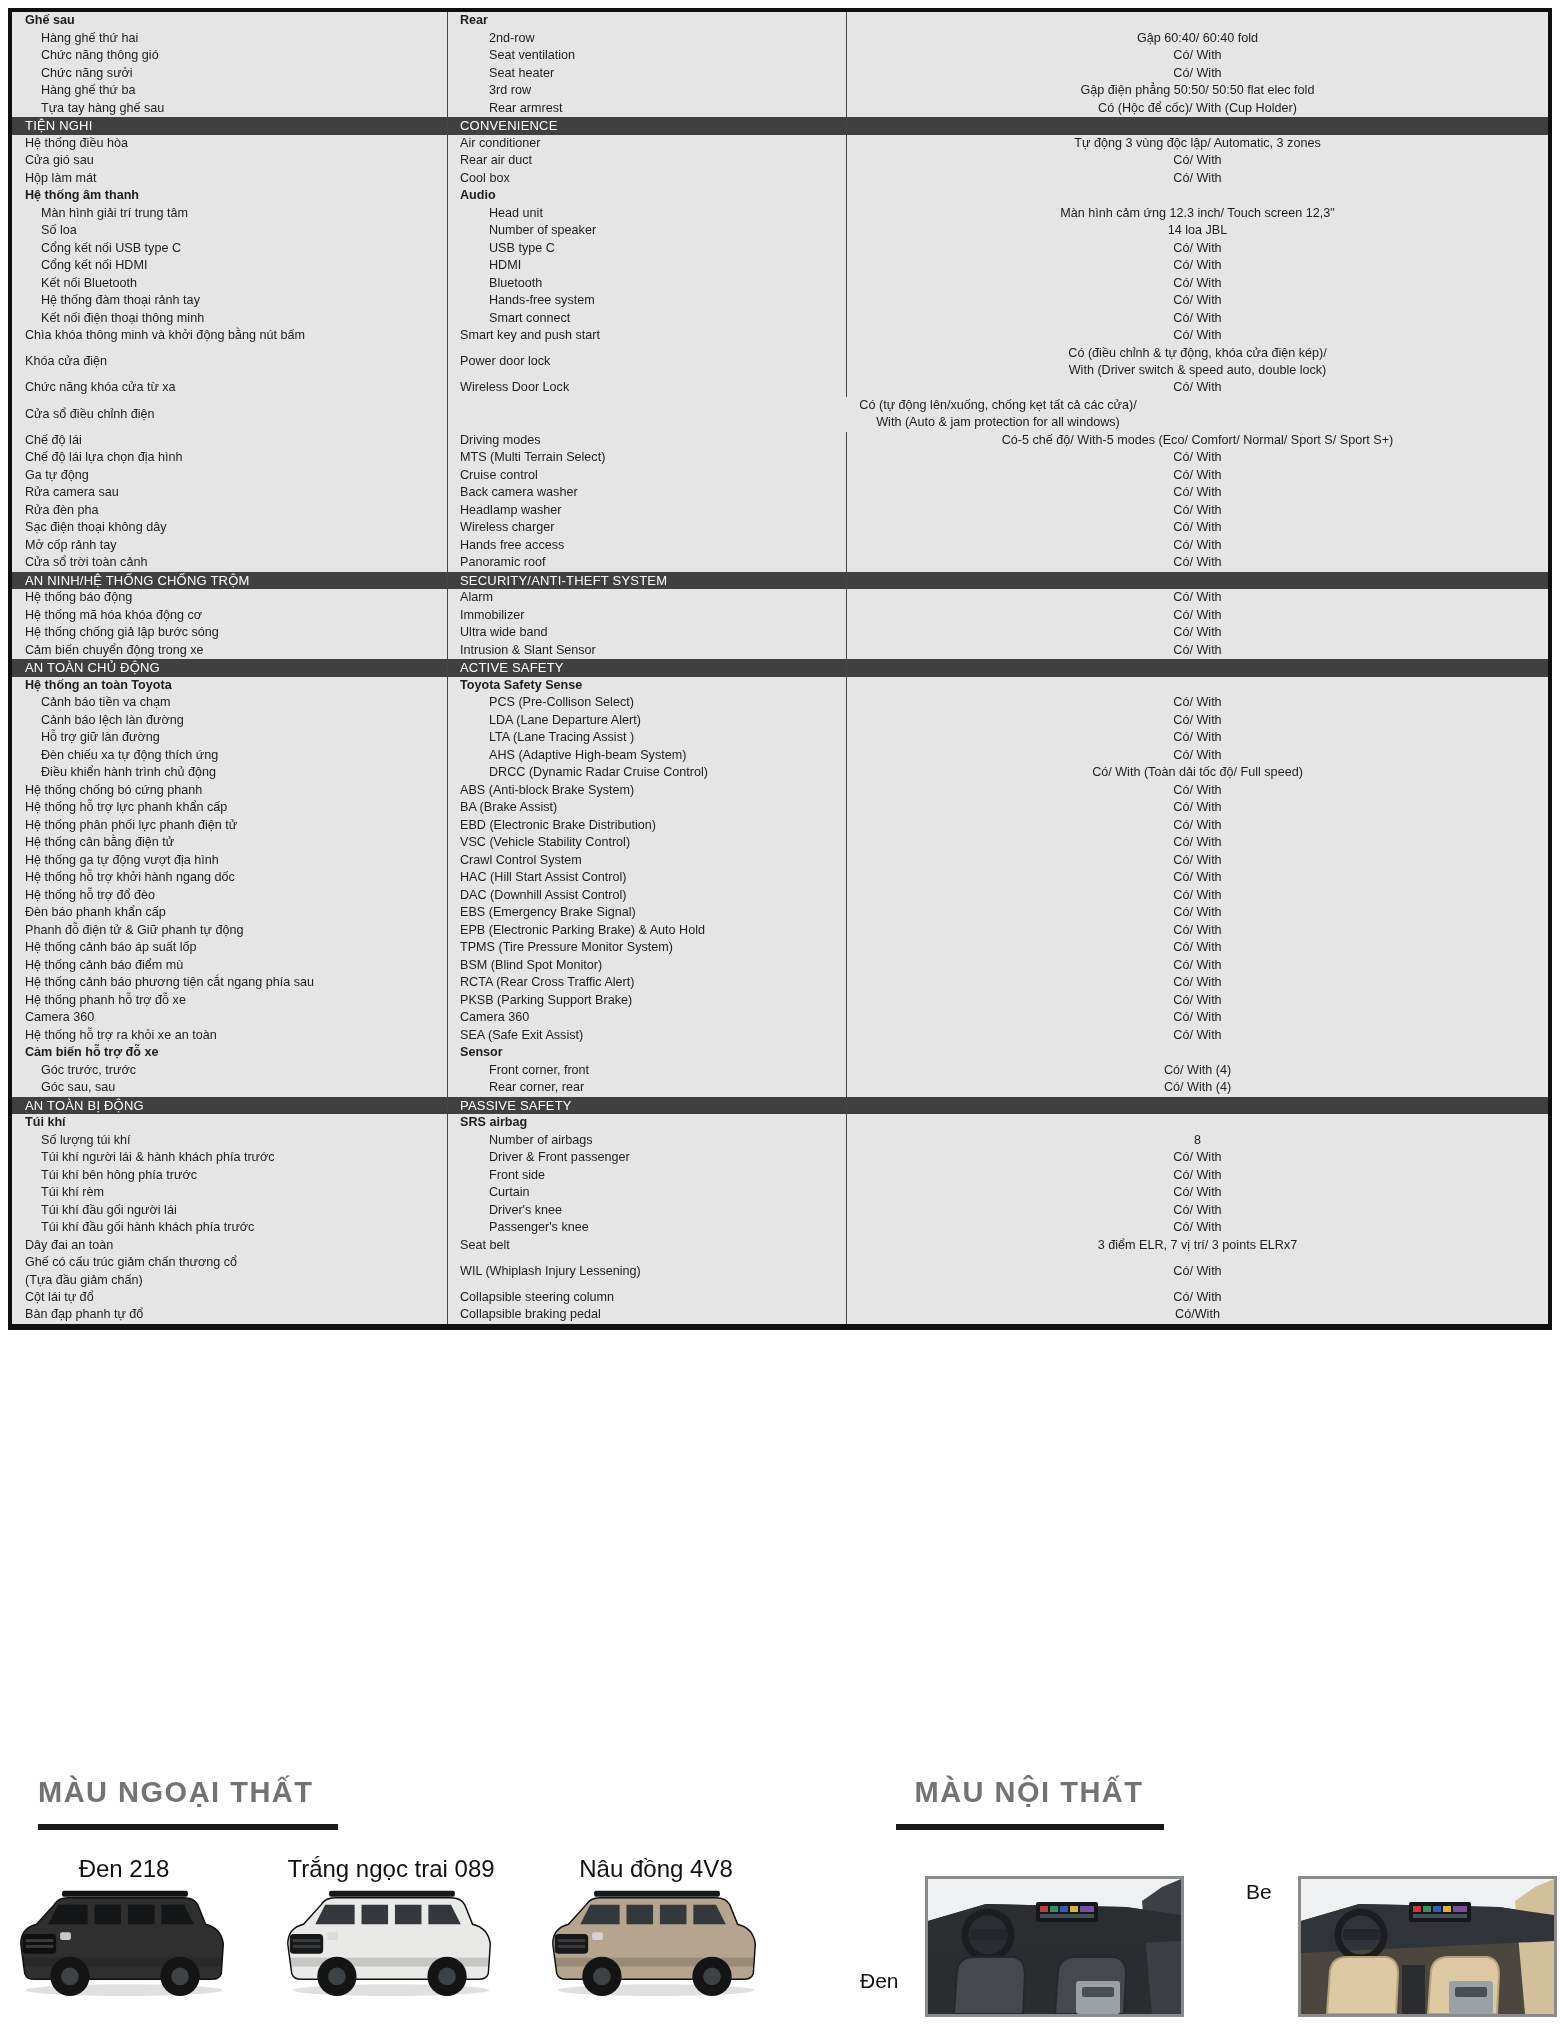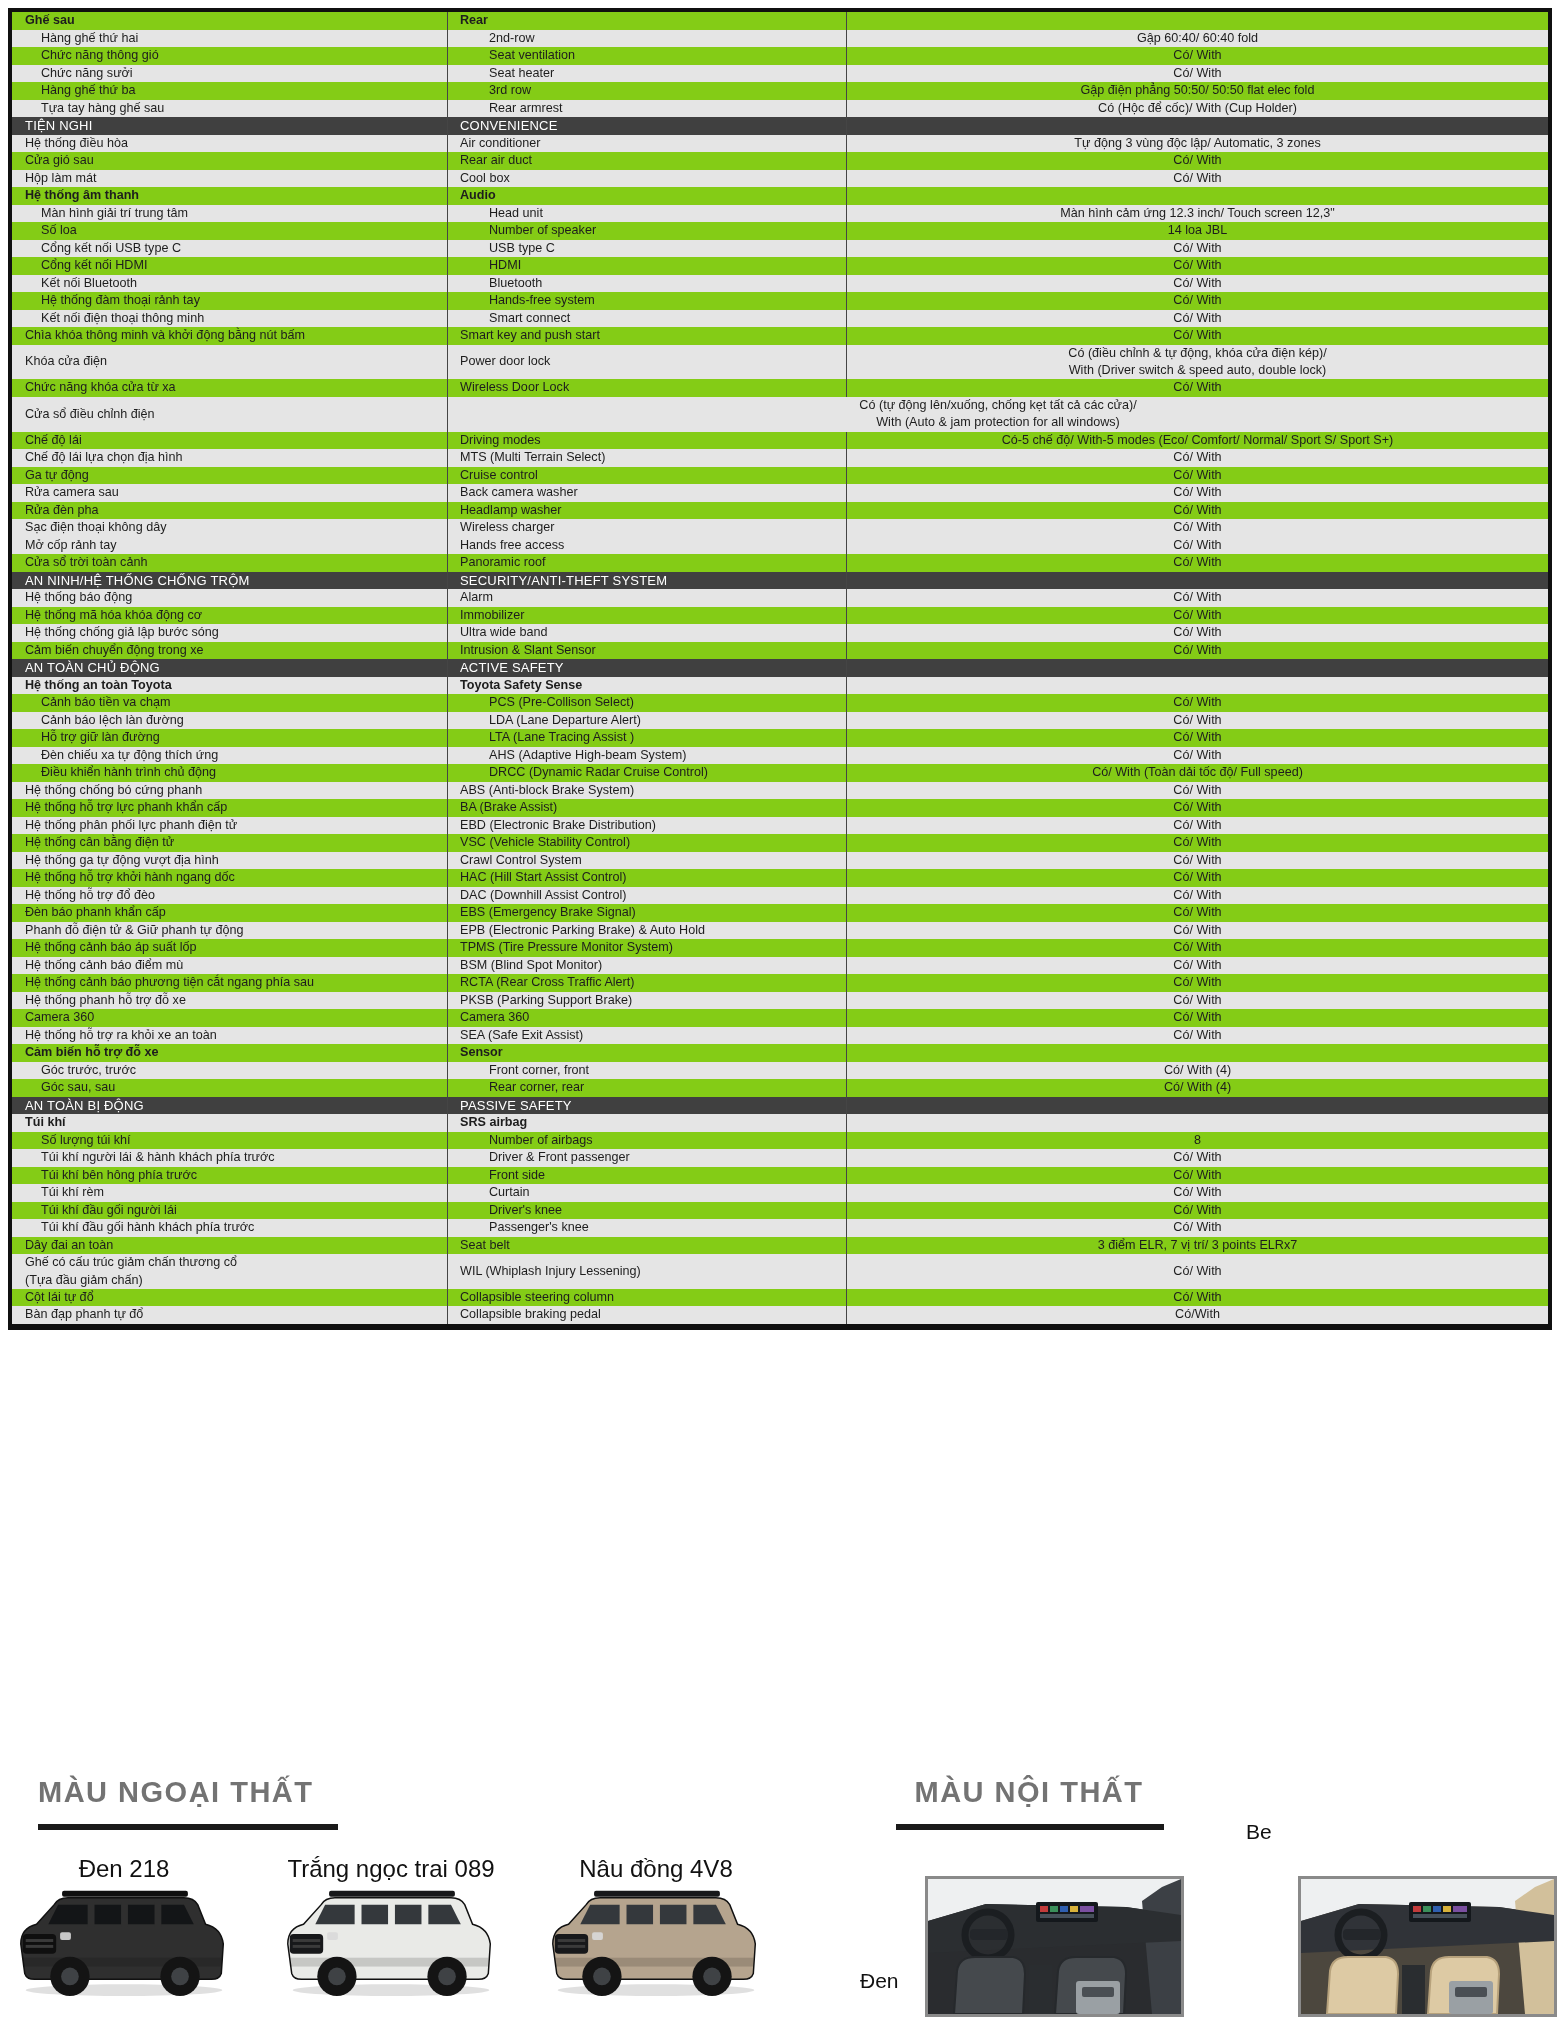--- a/index.html
+++ b/index.html
@@ -6,21 +6,21 @@
   body{
     width:1560px;height:2030px;position:relative;background:#ffffff;
     font-family:"Liberation Sans",sans-serif;color:#1d1d1d;overflow:hidden;
   }
   
   .spec-table{
     position:absolute;left:8px;top:8px;width:1544px;box-sizing:border-box;
     border:4px solid #101010;border-bottom-width:6px;background:#ffffff;
   }
   .trow{display:flex;min-height:17.5px;align-items:stretch}
-  .trow.white{background:#84cc16}
+  .trow.white{background:#e5e5e5}
   .trow.gray{background:#e5e5e5}
   .trow.hdr{background:#404040;color:#ffffff;font-weight:normal}
   .trow.grp{font-weight:bold}
   .c{
     box-sizing:border-box;display:flex;align-items:center;
     font-size:12.6px;line-height:17.4px;white-space:pre-line;
   }
   .c1{width:436px;padding-left:13px;border-right:1px solid #454545}
   .c2{width:399px;padding-left:12px;border-right:1px solid #454545}
   .c3{flex:1;justify-content:center;text-align:center;padding:0 6px}
@@ -495,21 +495,21 @@
         <rect x="112" y="35" width="54" height="4" fill="#46505a"></rect>
   <circle cx="60" cy="56" r="23" fill="none" stroke="#1b1e21" stroke-width="7"></circle>
   <rect x="42" y="50" width="38" height="11" rx="4" fill="#23262a"></rect>
   <path d="M26,135 L29,92 Q31,78 47,78 L85,78 Q97,80 97,95 L95,135 Z" fill="#45494d" stroke="#26292c" stroke-width="2"></path>
   <path d="M127,135 L130,92 Q132,78 148,78 L186,78 Q198,80 198,95 L196,135 Z" fill="#45494d" stroke="#26292c" stroke-width="2"></path>
   <rect x="101" y="86" width="23" height="49" fill="#2a2d30"></rect>
   <rect x="148" y="102" width="44" height="33" rx="3" fill="#9aa0a4"></rect>
   <rect x="154" y="108" width="32" height="10" rx="2" fill="#4a4f54"></rect>
 </svg>
     </div>
-    <div class="int-label" style="left: 1246px; top: 1820px;">Be</div>
+    <div class="int-label" style="left: 1246px; top: 1880px;">Be</div>
     <div class="int-photo" style="left: 1298px;">
 <svg viewBox="0 0 253 135" preserveAspectRatio="none" xmlns="http://www.w3.org/2000/svg">
   <rect width="253" height="135" fill="#4c473e"></rect>
   <polygon points="0,0 253,0 253,36 198,28 58,25 0,42" fill="#eef0f1"></polygon>
   <polygon points="253,0 253,135 224,135 214,22 234,8" fill="#d2c09b"></polygon>
   <polygon points="0,42 58,25 198,28 253,36 253,62 0,74" fill="#303338"></polygon>
   <rect x="108" y="23" width="62" height="20" rx="2" fill="#14181c"></rect>
   <rect x="112" y="27" width="8" height="6" fill="#c23b3b"></rect>
         <rect x="122" y="27" width="8" height="6" fill="#3b8f5a"></rect>
   <rect x="132" y="27" width="8" height="6" fill="#2f5fb0"></rect>

